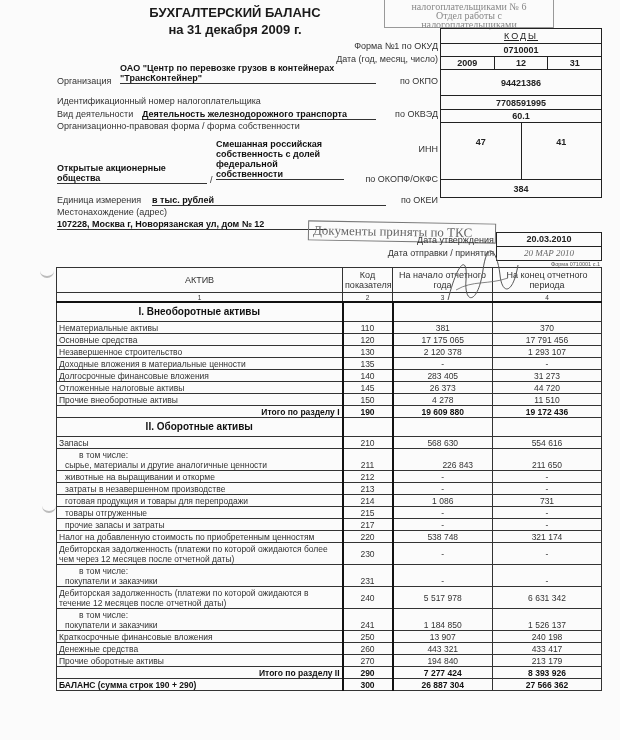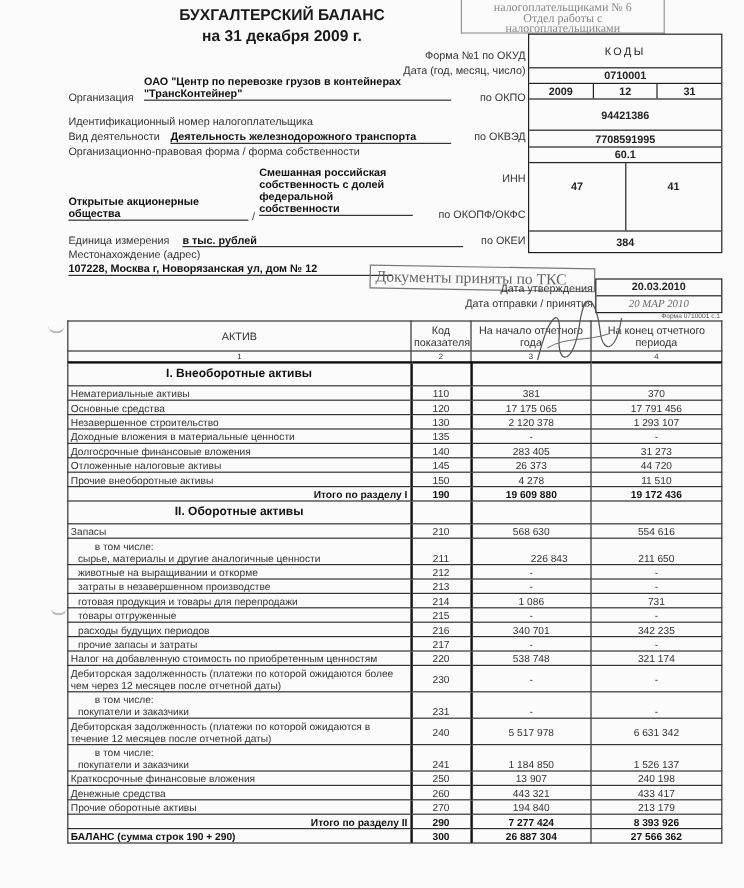--- a/index.html
+++ b/index.html
@@ -50,21 +50,21 @@
   <div>на 31 декабря 2009 г.</div>
 </div>
 
 <div class="abs stamp-top">
   <div>налогоплательщиками № 6</div>
   <div>Отдел работы с</div>
   <div>налогоплательщиками</div>
 </div>
 
 <div class="abs codes">
-  <div class="r" style="height:28px;">
+  <div class="r" style="height:15px;text-decoration:underline;">
       <div class="c hdr">КОДЫ</div>
     </div>
   <div class="r" style="height:13px;">
       <div class="c">0710001</div>
     </div>
   <div class="r" style="height:13px;">
     <div class="c">2009</div>
     <div class="c">12</div>
     <div class="c">31</div>
   </div>
@@ -246,26 +246,20 @@
         <td class="num">1 086</td>
         <td class="num">731</td>
       </tr>
       <tr class="">
         <td class="name sub">товары отгруженные</td>
         <td class="code">215</td>
         <td class="num">-</td>
         <td class="num">-</td>
       </tr>
       <tr class="">
-        <td class="name sub">расходы будущих периодов</td>
-        <td class="code">216</td>
-        <td class="num">340 701</td>
-        <td class="num">342 235</td>
-      </tr>
-      <tr class="">
         <td class="name sub">прочие запасы и затраты</td>
         <td class="code">217</td>
         <td class="num">-</td>
         <td class="num">-</td>
       </tr>
       <tr class="">
         <td class="name">Налог на добавленную стоимость по приобретенным ценностям</td>
         <td class="code">220</td>
         <td class="num">538 748</td>
         <td class="num">321 174</td>

